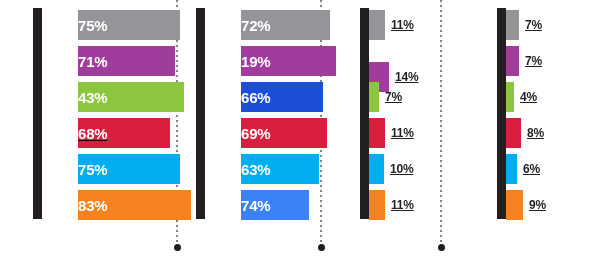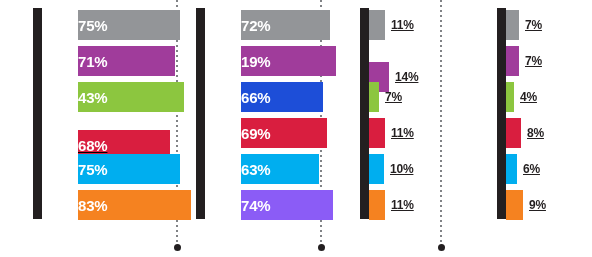--- a/index.html
+++ b/index.html
@@ -119,21 +119,21 @@
       <div class="bar-row" style="left: 42px; top: 46px; height: 30px; width: 200px;">
         <div class="bar label-inside" style="width: 97px; background: rgb(160, 60, 155);">
           <span class="bar-label">71%</span>
         </div>
       </div>
       <div class="bar-row" style="left: 42px; top: 82px; height: 30px; width: 200px;">
         <div class="bar label-inside" style="width: 106px; background: rgb(140, 198, 63);">
           <span class="bar-label">43%</span>
         </div>
       </div>
-      <div class="bar-row" style="left: 42px; top: 130px; height: 30px; width: 200px; text-decoration: underline;">
+      <div class="bar-row" style="left: 42px; top: 118px; height: 30px; width: 200px; text-decoration: underline;">
         <div class="bar label-inside" style="width: 92px; background: rgb(217, 30, 63);">
           <span class="bar-label">68%</span>
         </div>
       </div>
       <div class="bar-row" style="left: 42px; top: 154px; height: 30px; width: 200px;">
         <div class="bar label-inside" style="width: 102px; background: rgb(0, 174, 239);">
           <span class="bar-label">75%</span>
         </div>
       </div>
       <div class="bar-row" style="left: 42px; top: 190px; height: 30px; width: 200px;">
@@ -163,21 +163,21 @@
         <div class="bar label-inside" style="width: 86px; background: rgb(217, 30, 63);">
           <span class="bar-label">69%</span>
         </div>
       </div>
       <div class="bar-row" style="left: 205px; top: 154px; height: 30px; width: 200px;">
         <div class="bar label-inside" style="width: 78px; background: rgb(0, 174, 239);">
           <span class="bar-label">63%</span>
         </div>
       </div>
       <div class="bar-row" style="left: 205px; top: 190px; height: 30px; width: 200px;">
-        <div class="bar label-inside" style="width: 92px; background: #8b5cf6;">
+        <div class="bar label-inside" style="width: 68px; background: #3b82f6;">
           <span class="bar-label">74%</span>
         </div>
       </div>
     </div>
     <div class="chart-group" style="left: 0px; width: 592px;">
       <div class="axis-bar" style="left: 360px; top: 8px; height: 211px;"></div>
       <div class="bar-row" style="left: 369px; top: 10px; height: 30px; width: 200px;">
         <div class="bar" style="width: 16px; background: rgb(147, 149, 152);"></div>
         <span class="bar-label-outside" style="left: 22px; top: 0px;">11%</span>
       </div>

